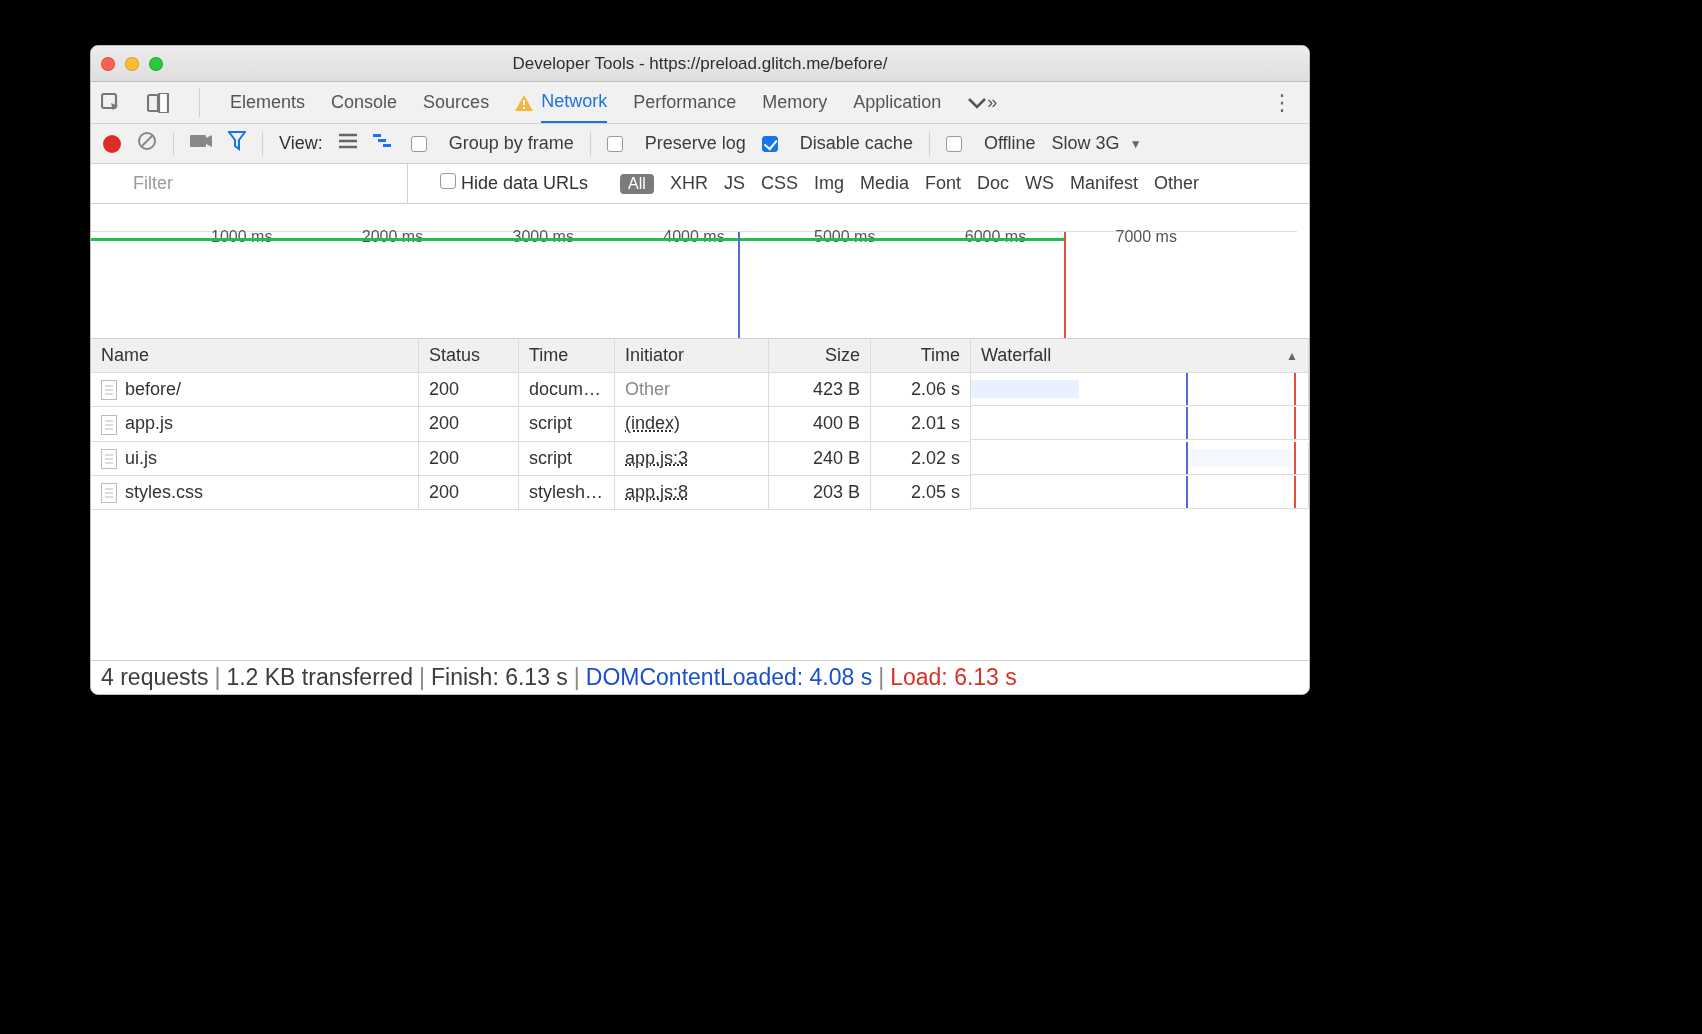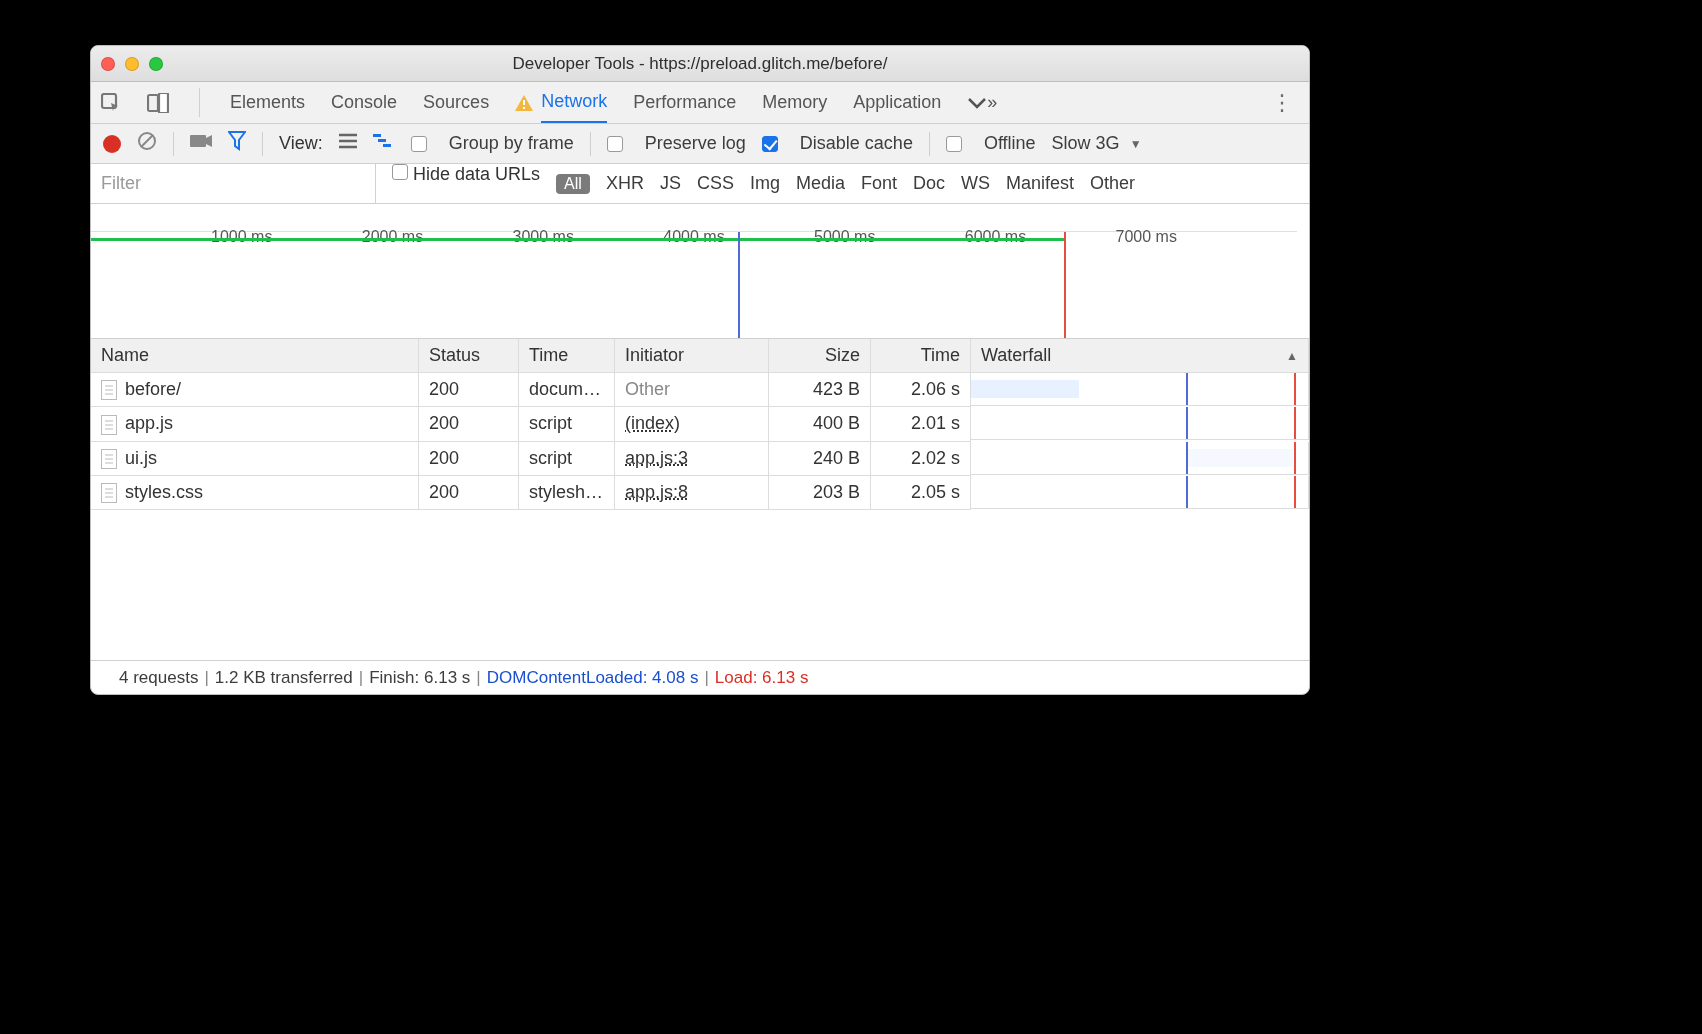--- a/index.html
+++ b/index.html
@@ -73,23 +73,24 @@
   .toolbar label { display:flex; align-items:center; gap:22px; color:#3d3d3d; }
   .cbx { width:16px; height:16px; border:1px solid #999; border-radius:3px; background:#fff; display:inline-flex; align-items:center; justify-content:center; }
   .cbx.checked { background:#1a73e8; border-color:#1a73e8; }
   .cbx.checked::after { content:""; width:6px; height:10px; border:solid #fff; border-width:0 2px 2px 0; transform:rotate(40deg) translateY(-1px); }
   .throttle {
     display:flex; align-items:center; gap:10px; color:#3d3d3d;
   }
   .chev { color:#666; font-size:12px; }
   
   .filterrow {
-    display:flex; gap:16px; height:40px;
+    display:flex; align-items:center; gap:32px; height:40px;
     border-bottom:1px solid #d0d0d0;
     padding-right:12px;
+    padding-left:32px;
   }
   .filterbox {
     width:285px; height:100%; border-right:1px solid #d0d0d0;
     display:flex; align-items:center; padding:0 10px;
     color:#9a9a9a; background:#fff;
   }
   .pill { background:#7b7b7b; color:#fff; border-radius:4px; padding:1px 8px; font-size:16px; }
   .filt { color:#3d3d3d; cursor:pointer; }
   
   .overview {
@@ -117,21 +118,21 @@
   .initlink { color:#333; text-decoration:underline dotted; }
   .otherlbl { color:#888; }
   .wf-cell { padding:4px 0 0 0 !important; position:relative; height:33px; }
   .wf-bar { position:absolute; top:7px; height:18px; background:#21c55d; }
   .wf-vline { position:absolute; top:0; bottom:0; width:2px; }
   .blankarea { height:150px; }
   
   .status {
     height:34px; border-top:1px solid #d0d0d0;
     display:flex; align-items:center; gap:6px;
-    padding:0 28px; color:#3d3d3d; font-size:17px;
+    padding:0 10px; color:#3d3d3d; font-size:23px;
   }
   .status .divd { color:#888; }
   .status .dcl { color:#1a4fcf; }
   .status .load { color:#d93025; }
   .icon-svg { display:inline-block; vertical-align:middle; }
 </style>
 </head>
 <body>
 
 <div class="window">

